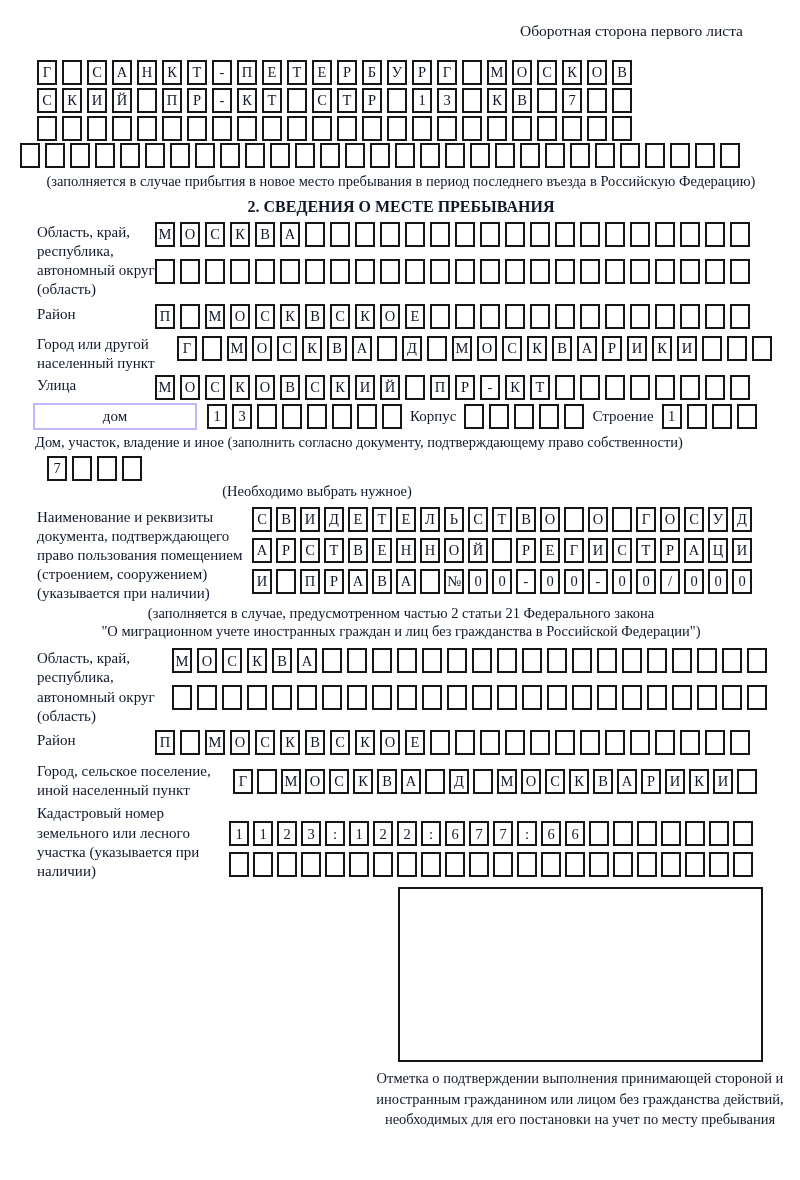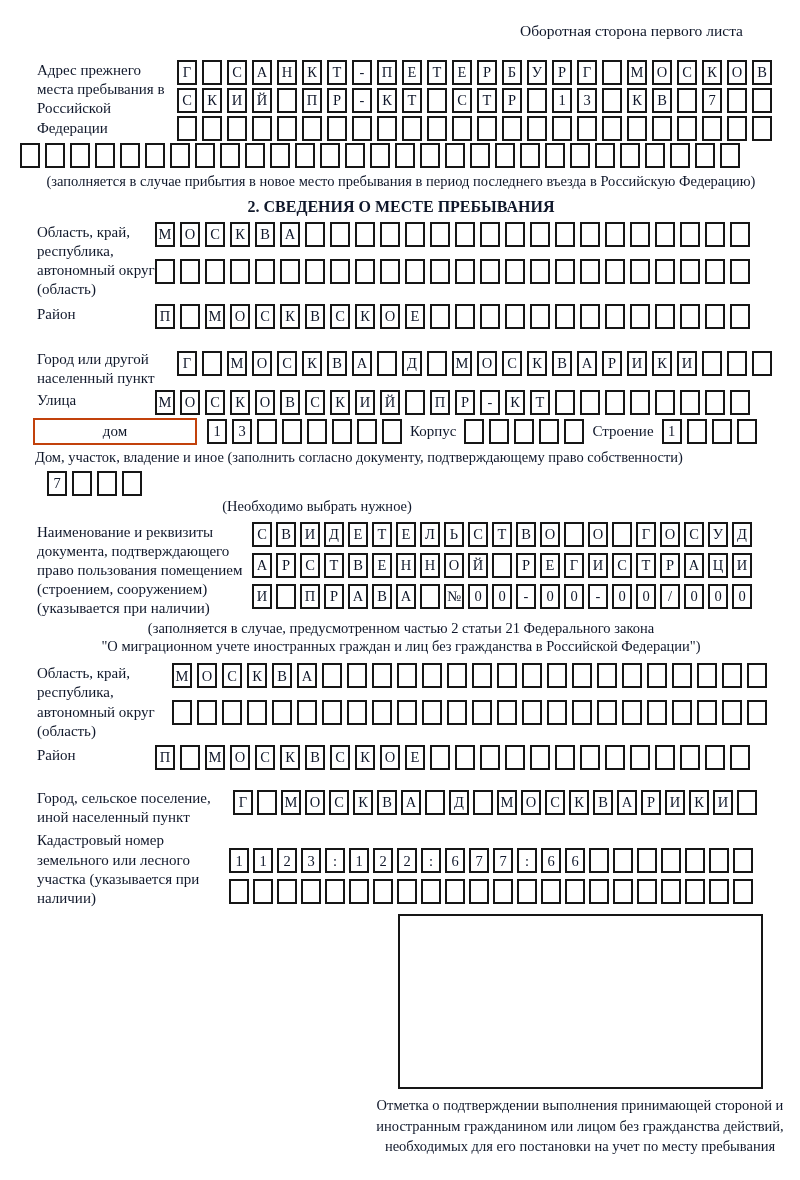--- a/index.html
+++ b/index.html
@@ -26,21 +26,21 @@
   }
   .mb2{margin-bottom:3px;} .mb12{margin-bottom:12px;} .mb6{margin-bottom:6px;}
   .fullrow { margin-left:-17px; margin-top:2px; }
 
   .note { font-size:14.5px; line-height:1.3; }
   .center { text-align:center; }
   .sec-title { text-align:center; font-weight:bold; font-size:16px; margin:7px 0 6px 0; }
 
   .inline-row { display:flex; align-items:center; margin-top:3px; }
   .boxlabel {
-    box-sizing:border-box; border:2px solid #c2410c; height:27px;
+    box-sizing:border-box; border:2px solid #c4b5fd; height:27px;
     display:flex; align-items:center; justify-content:center; font-size:15px;
   }
   .dom-box { width:164px; margin-left:-4px; }
   .kv-box  { width:200px; margin-left:-4px; } .gap10{width:10px;}
   .small-cap { margin:0 8px; white-space:nowrap; }
 
   .chk {
     width:22px; height:26px; box-sizing:border-box; border:2px solid #161616;
     display:flex; align-items:center; justify-content:center; font-size:15px; margin:0 10px;
   }
@@ -55,21 +55,20 @@
     text-align:center; font-size:14.5px; line-height:1.42; }
 </style>
 </head>
 <body>
 
 <div class="page">
 
   <div class="hdr-right">Оборотная сторона первого листа</div>
 
   <div class="fld">
-    <div class="flabel w140">Адрес прежнего места пребывания в Российской Федерации</div>
     <div class="rows">
       <div class="cgrid mb2">
           <span class="cb">Г</span>
           <span class="cb"></span>
           <span class="cb">С</span>
           <span class="cb">А</span>
           <span class="cb">Н</span>
           <span class="cb">К</span>
           <span class="cb">Т</span>
           <span class="cb">-</span>
@@ -260,21 +259,21 @@
         <span class="cb"></span>
         <span class="cb"></span>
         <span class="cb"></span>
         <span class="cb"></span>
         <span class="cb"></span>
         <span class="cb"></span>
         <span class="cb"></span>
       </div>
   </div>
 
-  <div class="fld" style="margin-top:20px;">
+  <div class="fld" style="margin-top:5px;">
     <div class="flabel w140">Город или другой населенный пункт</div>
     <div class="cgrid" style="margin-top:2px;">
         <span class="cb">Г</span>
         <span class="cb"></span>
         <span class="cb">М</span>
         <span class="cb">О</span>
         <span class="cb">С</span>
         <span class="cb">К</span>
         <span class="cb">В</span>
         <span class="cb">А</span>
@@ -529,21 +528,21 @@
         <span class="cb"></span>
         <span class="cb"></span>
         <span class="cb"></span>
         <span class="cb"></span>
         <span class="cb"></span>
         <span class="cb"></span>
         <span class="cb"></span>
       </div>
   </div>
 
-  <div class="fld" style="margin-top:18px;">
+  <div class="fld" style="margin-top:6px;align-items:center;">
     <div class="flabel w196">Город, сельское поселение, иной населенный пункт</div>
     <div class="cgrid tight" style="margin-top:2px;">
         <span class="cb">Г</span>
         <span class="cb"></span>
         <span class="cb">М</span>
         <span class="cb">О</span>
         <span class="cb">С</span>
         <span class="cb">К</span>
         <span class="cb">В</span>
         <span class="cb">А</span>

